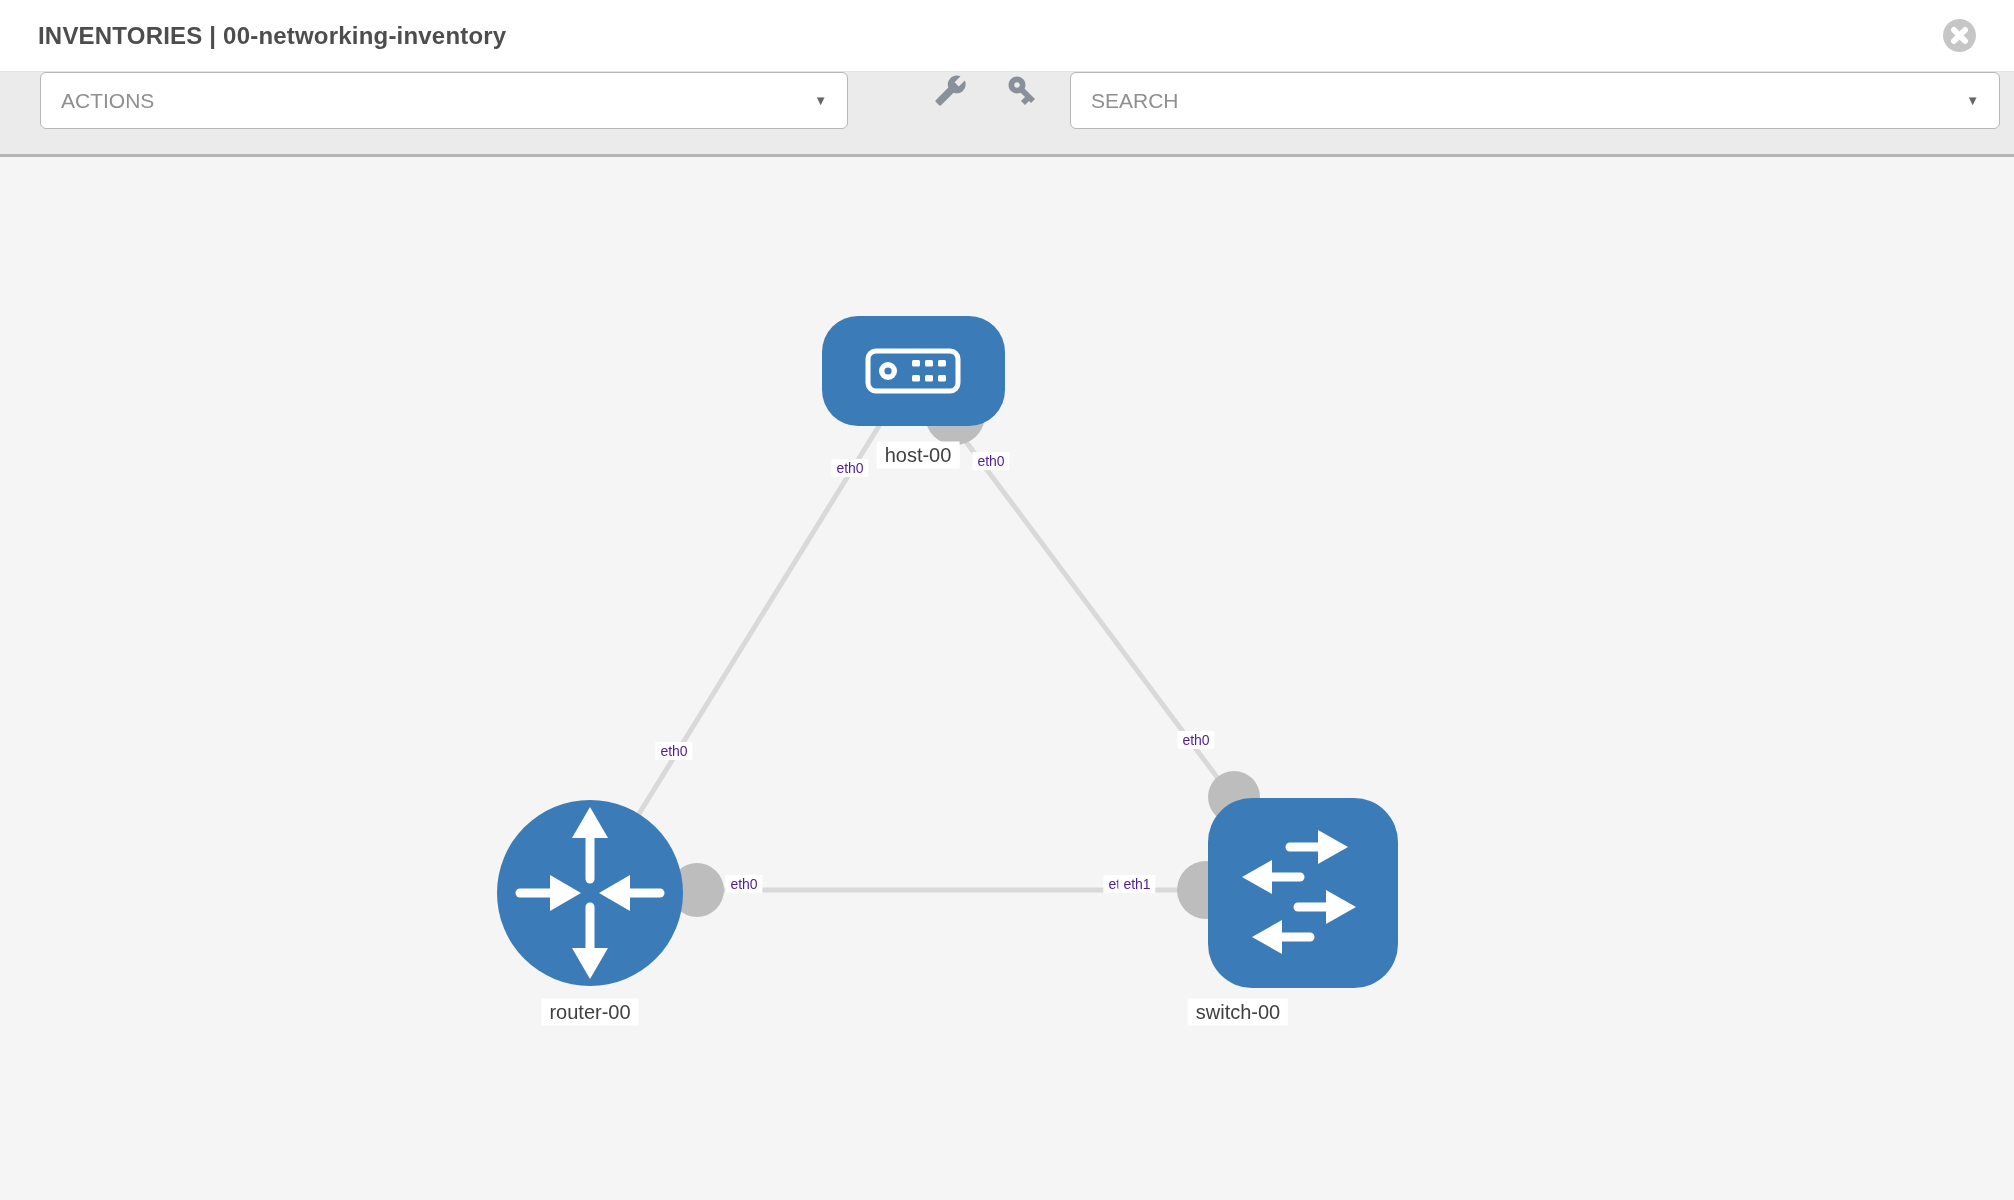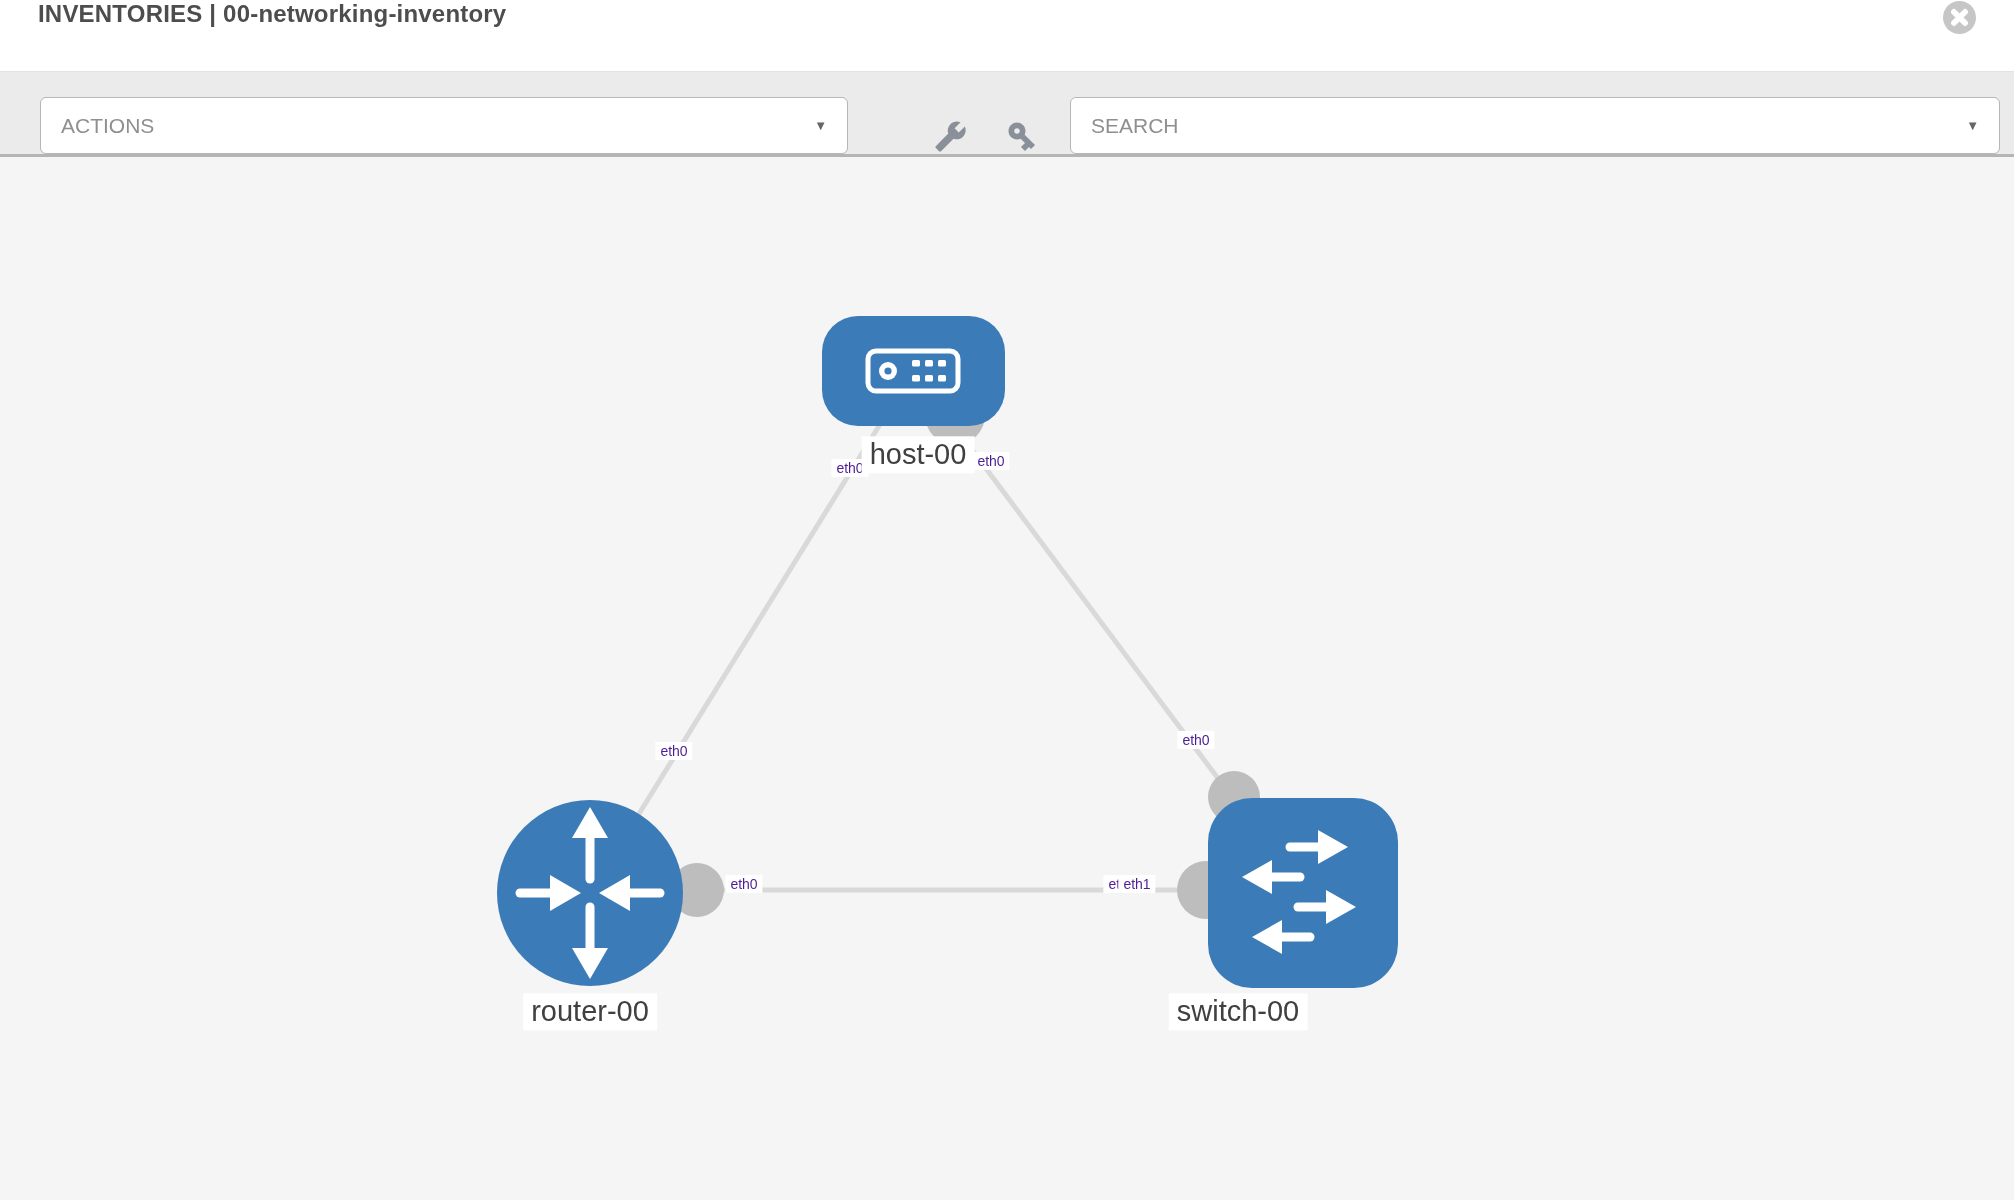--- a/index.html
+++ b/index.html
@@ -5,35 +5,35 @@
   html,body{margin:0;padding:0;}
   body{
     width:2014px;height:1200px;overflow:hidden;background:#f5f5f5;
     font-family:"Liberation Sans","DejaVu Sans",sans-serif;
     position:relative;
   }
   *{box-sizing:border-box;}
 
   
   .header{
-    height:72px;background:#ffffff;display:flex;align-items:flex-start;
+    height:72px;background:#ffffff;display:flex;align-items:center;
     padding:0 38px;border-bottom:1px solid #e3e3e3;
   }
   .title{
     margin:0;font-size:24px;font-weight:bold;color:#4d4d4d;letter-spacing:.2px;
   }
   .close-btn{
     margin-left:auto;background:none;border:none;padding:0;cursor:pointer;
     width:34px;height:34px;display:flex;align-items:center;justify-content:center;
   }
 
   
   .toolbar{
     height:85px;background:#ebebeb;border-bottom:3px solid #b5b5b5;
-    display:flex;align-items:flex-end;padding:0 14px 0 40px;
+    display:flex;align-items:flex-start;padding:0 14px 0 40px;
   }
   .dropdown{
     height:57px;background:#ffffff;border:1px solid #b7b7b7;border-radius:6px;
     display:flex;align-items:center;justify-content:space-between;
     padding:0 20px;cursor:pointer;
   }
   .dropdown .dd-label{font-size:21px;color:#8f8f8f;}
   .dropdown .caret{font-size:13px;color:#666666;margin-left:12px;}
   .dd-actions{width:808px;}
   .dd-search{width:930px;}
@@ -54,21 +54,21 @@
   .topo{position:absolute;left:0;top:0;}
 
   .chip{
     position:absolute;transform:translate(-50%,-50%);
     background:#ffffff;color:#4c1d95;font-size:14px;line-height:1.15;
     padding:1px 5px;white-space:nowrap;z-index:2;
   }
   .chip.back{z-index:1;}
   .chip.front{z-index:2;}
   .node-chip{
-    font-size:29px;color:#404040;padding:2px 8px;z-index:3;
+    font-size:20px;color:#404040;padding:2px 8px;z-index:3;
   }
 
   
   .zoom-panel{
     position:absolute;right:0;bottom:0;width:392px;height:112px;
     background:#ffffff;border-left:2px solid #b3b3b3;border-top:2px solid #b3b3b3;
     z-index:5;
   }
   .zoom-level{text-align:center;font-size:17px;color:#1a1a1a;margin-top:8px;}
   .zoom-row{display:flex;align-items:center;padding:8px 16px 0 16px;}

